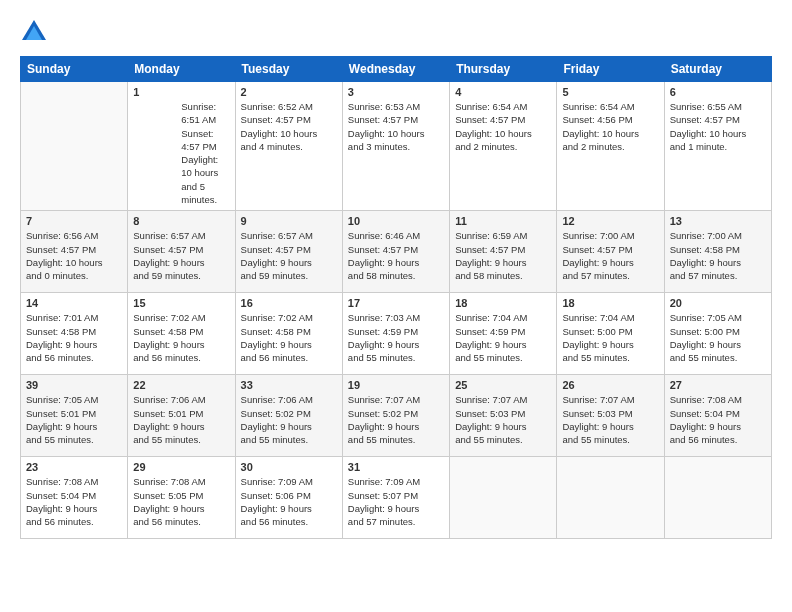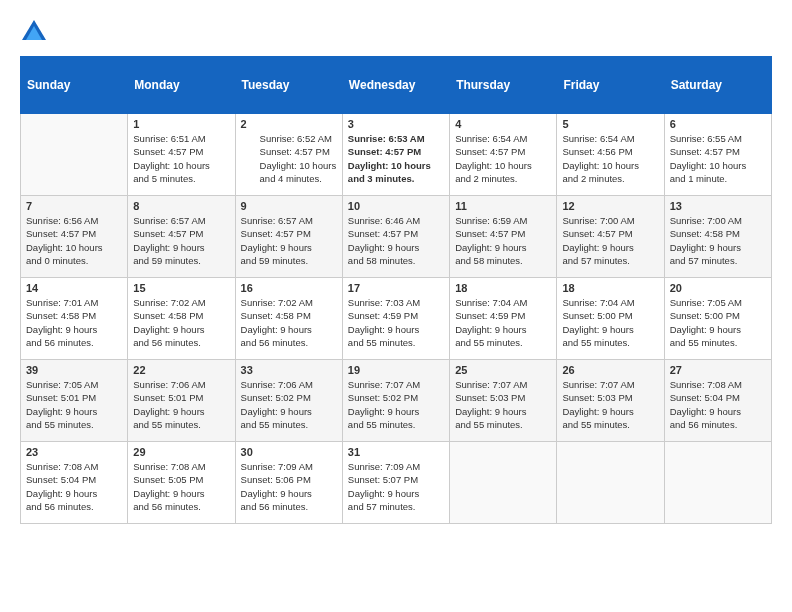--- a/index.html
+++ b/index.html
@@ -63,21 +63,21 @@
     }
     .calendar {
       width: 100%;
       border-collapse: collapse;
       font-size: 10.5px;
     }
     .calendar thead tr th {
       background: #1565c0;
       color: #fff;
       text-align: left;
-      padding: 21px 6px;
+      padding: 5px 6px;
       font-size: 12px;
       font-weight: bold;
       border: 1px solid #1565c0;
     }
     .calendar tbody tr td {
       border: 1px solid #ccc;
       vertical-align: top;
       padding: 4px 5px;
       width: calc(100% / 7);
       min-height: 75px;
@@ -136,35 +136,35 @@
           <th>Thursday</th>
           <th>Friday</th>
           <th>Saturday</th>
         </tr>
     </thead>
     <tbody>
     <tr>
           <td class="empty-cell"></td>
           <td>
             <span class="day-num">1</span>
-            <div class="day-info" style="white-space: pre-line;">Sunrise: 6:51 AM
+            <div class="day-info" style="white-space: pre-line; margin-left: 48px;">Sunrise: 6:51 AM
 Sunset: 4:57 PM
 Daylight: 10 hours
 and 5 minutes.</div>
           </td>
           <td>
             <span class="day-num">2</span>
-            <div class="day-info" style="white-space: pre-line; margin-left: 19px;">Sunrise: 6:52 AM
+            <div class="day-info" style="white-space: pre-line;">Sunrise: 6:52 AM
 Sunset: 4:57 PM
 Daylight: 10 hours
 and 4 minutes.</div>
           </td>
           <td>
             <span class="day-num">3</span>
-            <div class="day-info" style="white-space: pre-line; font-weight: bold;">Sunrise: 6:53 AM
+            <div class="day-info" style="white-space: pre-line;">Sunrise: 6:53 AM
 Sunset: 4:57 PM
 Daylight: 10 hours
 and 3 minutes.</div>
           </td>
           <td>
             <span class="day-num">4</span>
             <div class="day-info" style="white-space: pre-line;">Sunrise: 6:54 AM
 Sunset: 4:57 PM
 Daylight: 10 hours
 and 2 minutes.</div>

